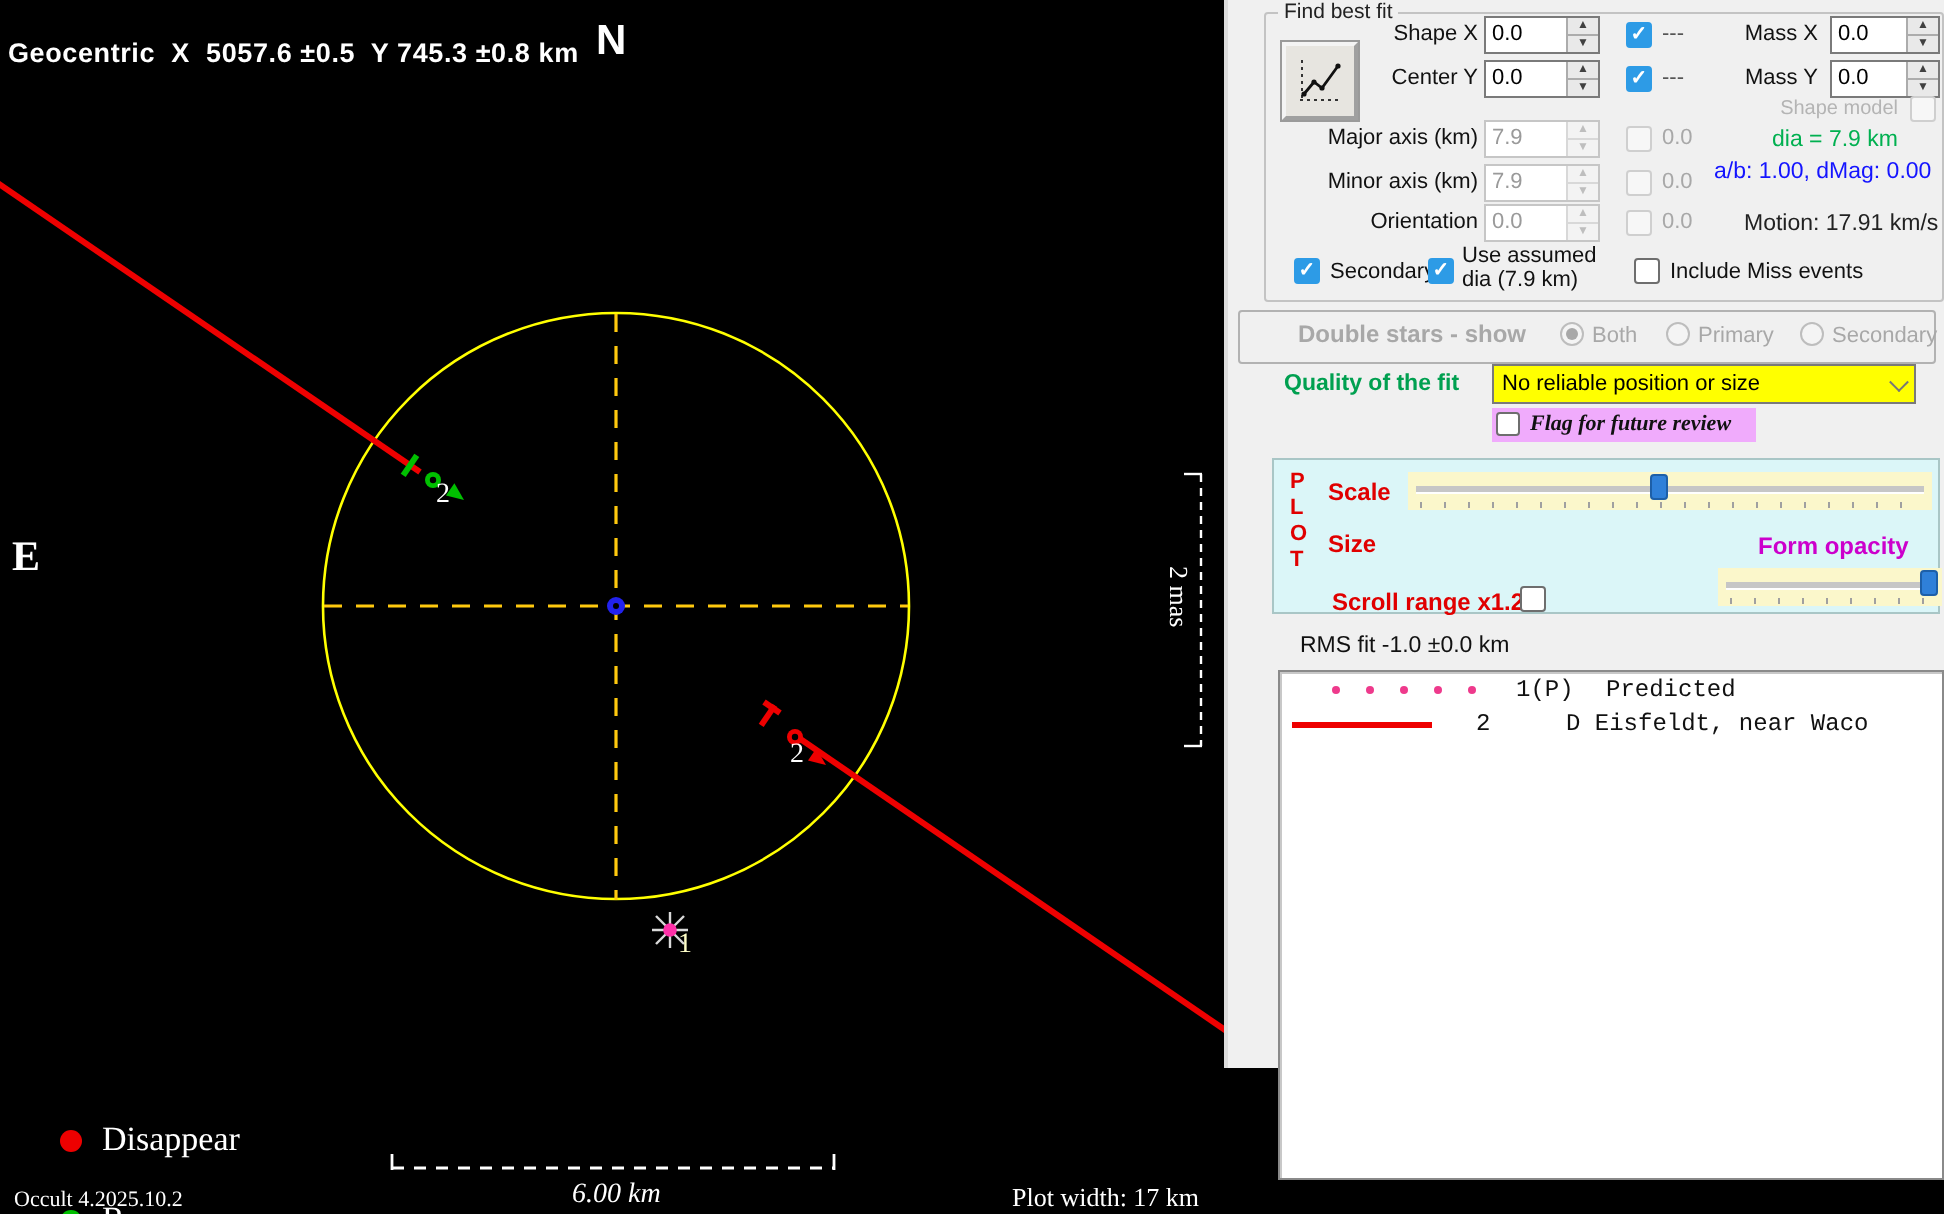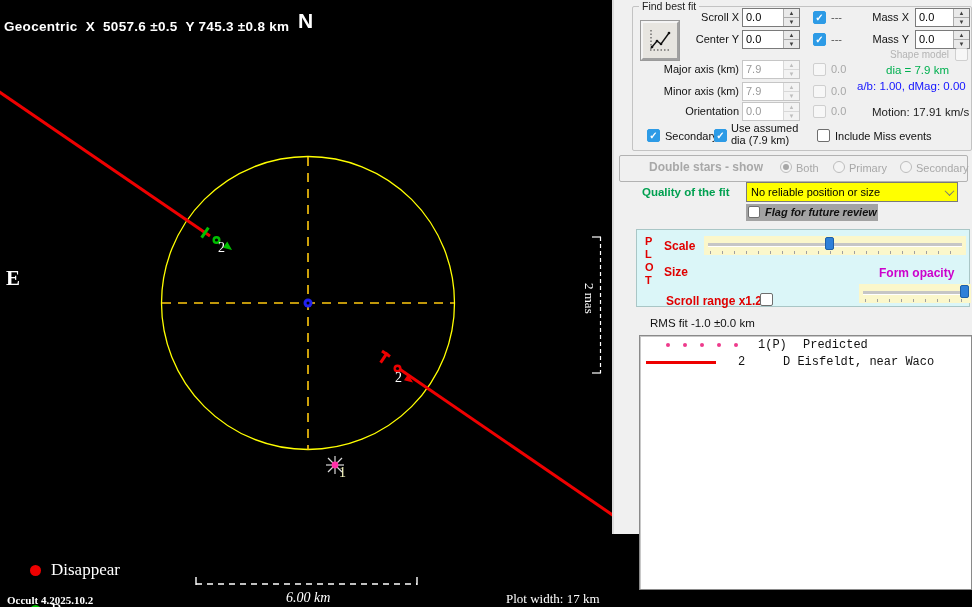--- a/index.html
+++ b/index.html
@@ -11,21 +11,21 @@
   .ptitle{color:#fff;font-weight:bold;font-size:13.5px;letter-spacing:.3px;white-space:pre;}
   .north{color:#fff;font-weight:bold;font-size:21px;}
   .east{color:#fff;font-weight:bold;font-size:21px;font-family:"Liberation Serif",serif;}
   .chord-num{color:#fff;font-size:14px;font-family:"Liberation Serif",serif;}
   .star-num{color:#ffffc8;font-size:14px;font-family:"Liberation Serif",serif;}
   .mas-label{color:#fff;font-size:13px;font-family:"Liberation Serif",serif;
              transform:rotate(90deg);transform-origin:0 0;white-space:nowrap;}
   .legend-row{position:absolute;display:flex;align-items:center;gap:10px;}
   .legend-dot{width:11px;height:11px;border-radius:50%;}
   .legend-text{color:#fff;font-size:17px;font-family:"Liberation Serif",serif;}
-  .version{color:#fff;font-size:11px;font-weight:bold;font-family:"Liberation Serif",serif;}
+  .version{color:#fff;font-size:11px;font-weight:normal;font-family:"Liberation Serif",serif;}
   .kmlabel{color:#fff;font-size:14px;font-style:italic;font-family:"Liberation Serif",serif;}
   .pwlabel{color:#fff;font-size:13px;font-family:"Liberation Serif",serif;}
   
   .panel{position:absolute;left:612px;top:0;width:360px;height:534px;background:#F0F0F0;
          border-left:2px solid #DCDCDC;box-sizing:border-box;font-size:11px;color:#111;}
   .panel .abs{position:absolute;}
   .gbox{position:absolute;border:1px solid #C3C3C3;border-radius:2px;}
   .gbox-label{position:absolute;background:#F0F0F0;padding:0 3px;font-size:10.5px;color:#222;}
   .rlab{position:absolute;text-align:right;font-size:11px;color:#111;}
   
@@ -159,21 +159,21 @@
         <line x1="4" y1="2" x2="4" y2="23" stroke="#333" stroke-width="1" stroke-dasharray="1.5 2"></line>
         <line x1="3" y1="22" x2="24" y2="22" stroke="#333" stroke-width="1" stroke-dasharray="1.5 2"></line>
         <polyline points="5,19 10,13 14,16 22,5" fill="none" stroke="#111" stroke-width="1.4"></polyline>
         <circle cx="5" cy="19" r="1.3" fill="#111"></circle>
           <circle cx="10" cy="13" r="1.3" fill="#111"></circle>
         <circle cx="14" cy="16" r="1.3" fill="#111"></circle>
           <circle cx="22" cy="5" r="1.3" fill="#111"></circle>
       </svg>
     </button>
 
-    <div class="rlab" style="left:40px;top:11px;width:85px;">Scroll X</div>
+    <div class="rlab" style="left:40px;top:11px;width:85px;">Shape X</div>
     <div class="spin" style="left:128px;top:8px;width:58px;">
       <span class="spin-val">0.0</span>
       <span class="btns">
           <i>▲</i>
           <i>▼</i>
         </span>
     </div>
     <span class="cb checked" style="left:199px;top:11px;">
         <span class="tick">✓</span>
       </span>
@@ -271,21 +271,21 @@
       <div class="abs graytxt" style="left:296px;top:6px;">Secondary</div>
     </div>
 
     <div class="abs" style="left:28px;top:186px;font-weight:bold;font-size:11.5px;color:#00A050;">Quality of the fit</div>
     <div class="combo" style="left:132px;top:182px;width:212px;height:20px;">
       <span class="ctext">No reliable position or size</span>
       <span class="carr">
           <span class="chev"></span>
         </span>
     </div>
-    <div class="abs" style="left:132px;top:204px;width:132px;height:17px;background:#a3a3a3;">
+    <div class="abs" style="left:132px;top:204px;width:132px;height:17px;background:#f0abfc;font-family:Liberation Serif, serif;">
       <span class="cb unchecked" style="left:2px;top:2px;width:12px;height:12px;"></span>
       <span class="abs" style="left:19px;top:2px;font-style:italic;font-weight:600;font-size:11px;">Flag for future review</span>
     </div>
 
     <div class="plot-box" style="left:22px;top:229px;width:334px;height:78px;">
       <div class="abs red" style="left:8px;top:5px;font-size:11px;">P</div>
       <div class="abs red" style="left:8px;top:18px;font-size:11px;">L</div>
       <div class="abs red" style="left:8px;top:31px;font-size:11px;">O</div>
       <div class="abs red" style="left:8px;top:44px;font-size:11px;">T</div>
 

